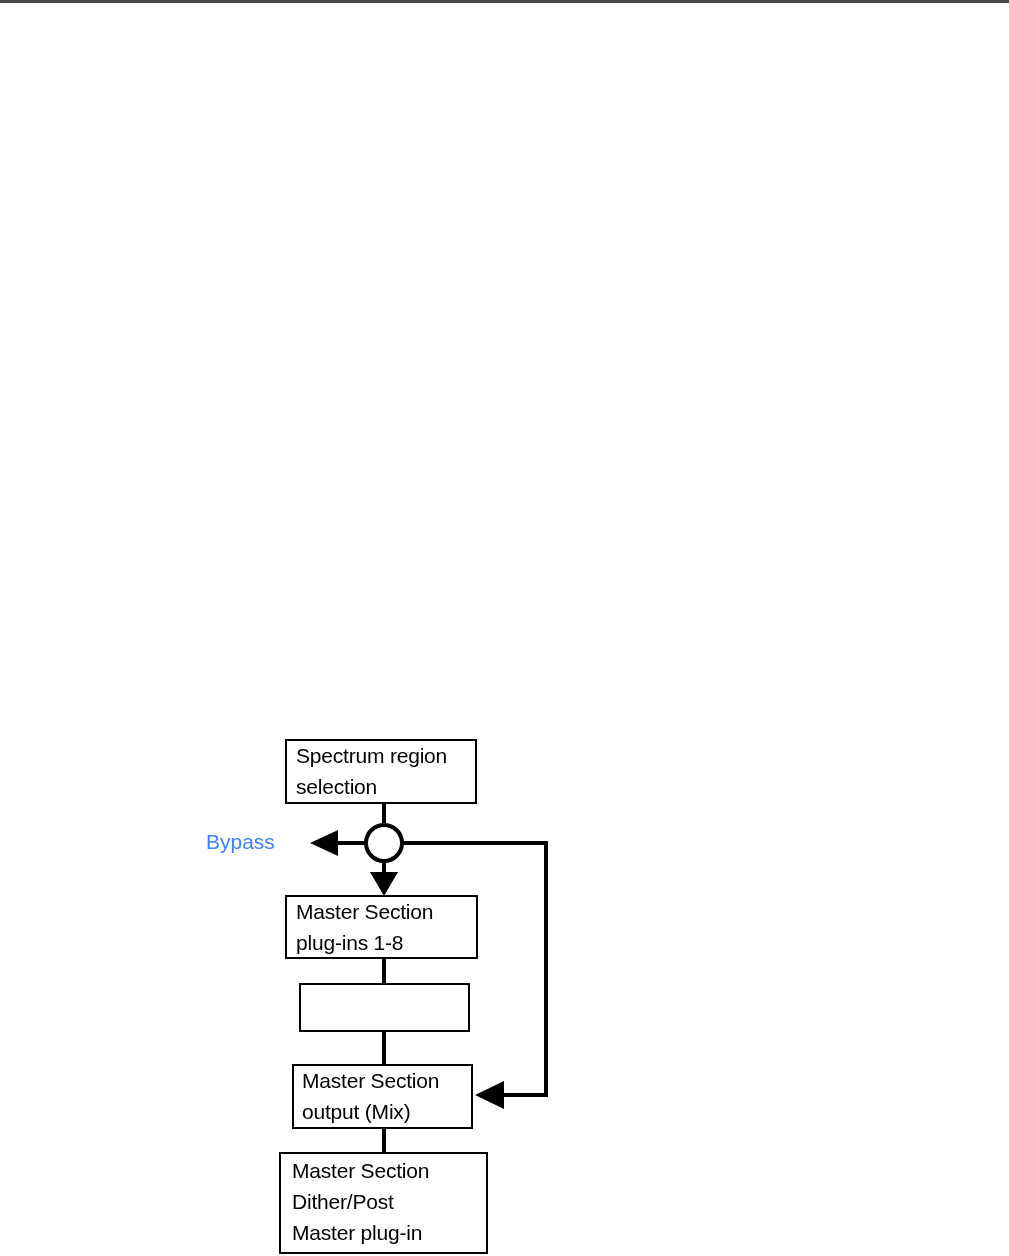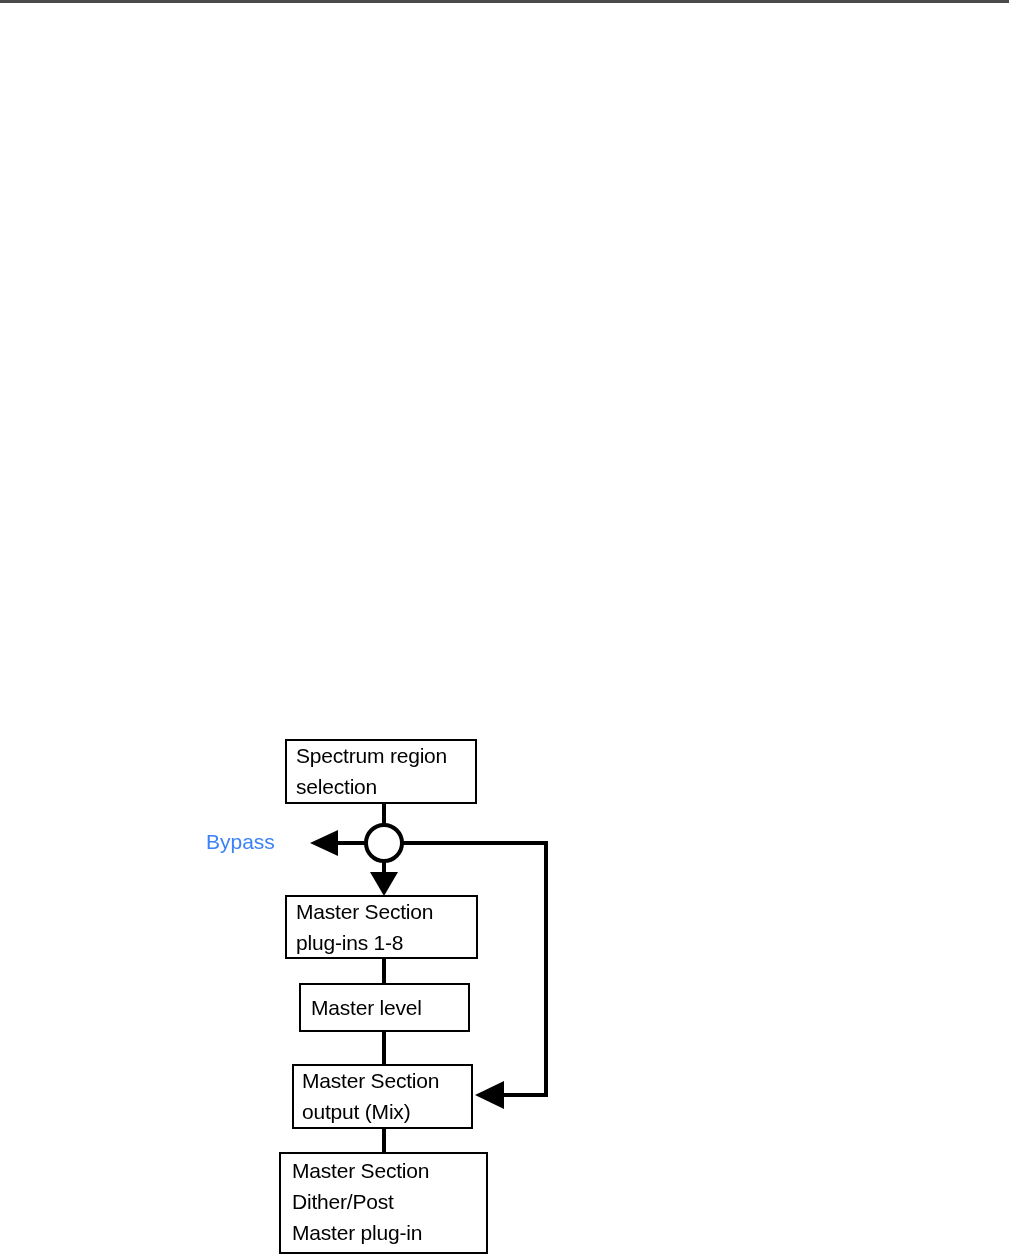--- a/index.html
+++ b/index.html
@@ -105,21 +105,20 @@
     <div class="node-text" style="left:296px; top:740px; width:180px; height:63px;">Spectrum region
 selection</div>
 
     <div class="edge-label" style="left:206px; top:830px;">Bypass</div>
 
     <div class="node-box" style="left:285px; top:895px; width:193px; height:64px;"></div>
     <div class="node-text" style="left:296px; top:896px; width:182px; height:62px;">Master Section
 plug-ins 1-8</div>
 
     <div class="node-box" style="left:299px; top:983px; width:171px; height:49px;"></div>
-    <div class="node-text" style="left:311px; top:992px; width:160px; height:32px;">Master level</div>
 
     <div class="node-box" style="left:292px; top:1064px; width:181px; height:65px;"></div>
     <div class="node-text" style="left:302px; top:1065px; width:172px; height:63px;">Master Section
 output (Mix)</div>
 
     <div class="node-box" style="left:279px; top:1152px; width:209px; height:102px;"></div>
     <div class="node-text" style="left:292px; top:1155px; width:196px; height:98px;">Master Section
 Dither/Post
 Master plug-in</div>
 

